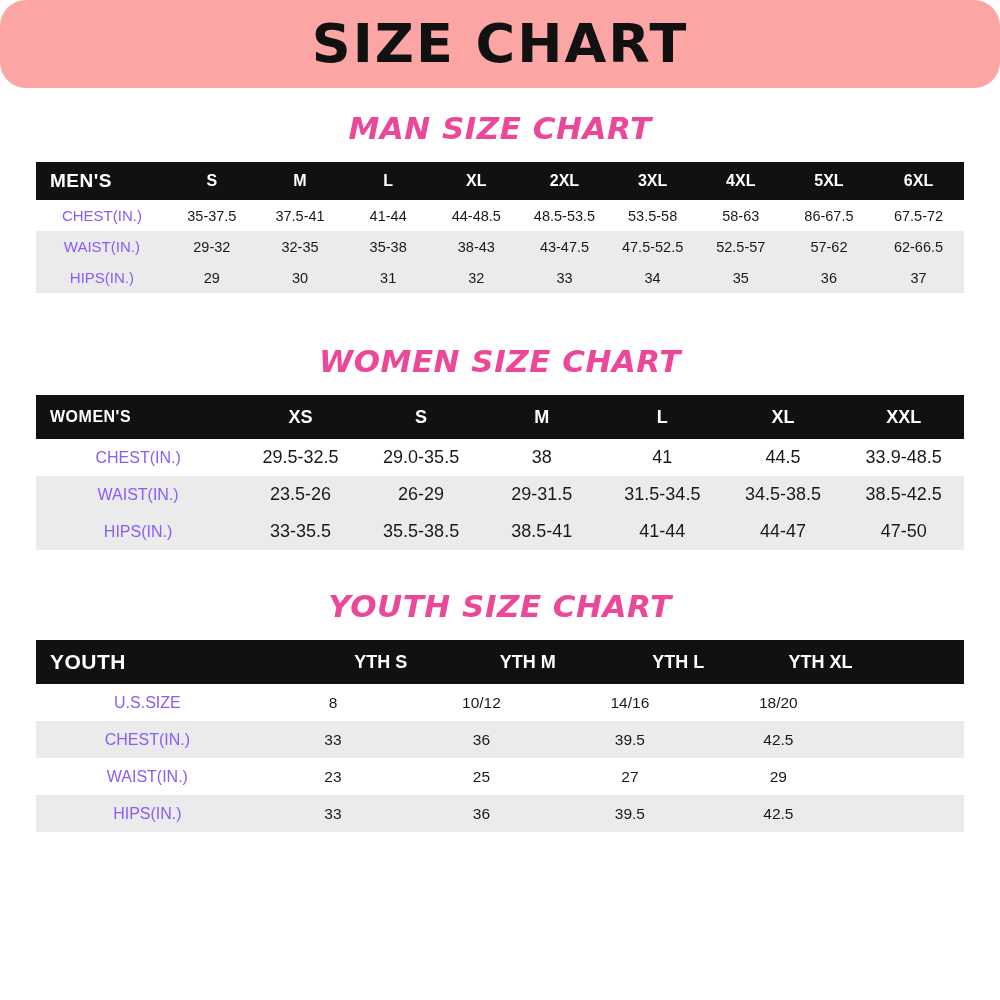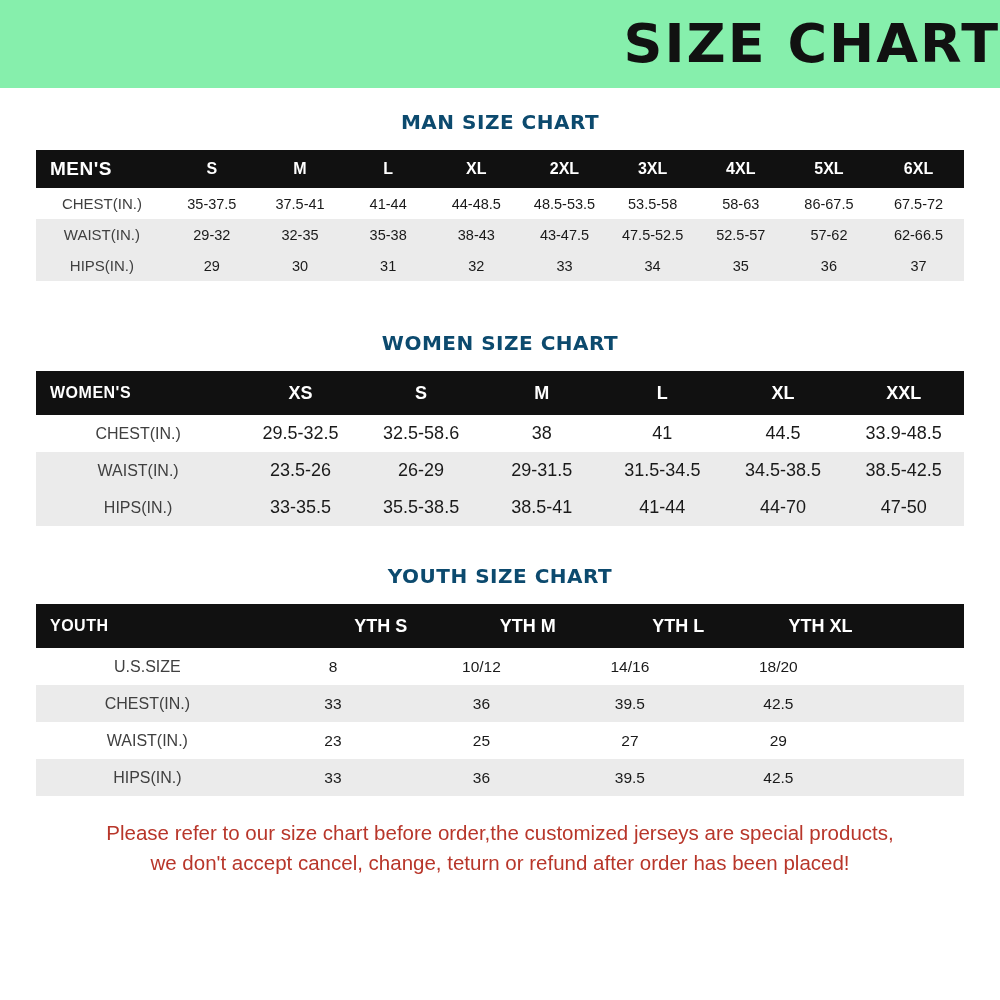--- a/index.html
+++ b/index.html
@@ -16,48 +16,50 @@
   .page {
     width: 1000px;
     height: 1000px;
     position: relative;
     display: flex;
     flex-direction: column;
     background: #ffffff;
   }
   
   .banner {
-    background: #86efac;
+    background: #fca5a5;
     height: 88px;
     display: flex;
     align-items: center;
-    justify-content: flex-end;
+    justify-content: center;
     flex: none;
+    border-radius: 26px;
   }
   .banner-title {
     font-family: "DejaVu Sans", sans-serif;
     font-weight: bold;
     font-size: 54px;
     letter-spacing: 2px;
     color: #111111;
     line-height: 1;
   }
   
   .content {
     flex: 1;
     padding: 0 36px;
     box-sizing: border-box;
   }
   .section-title {
     text-align: center;
     font-family: "DejaVu Sans", sans-serif;
     font-weight: bold;
-    font-size: 20px;
-    color: #0c4a6e;
+    font-size: 31px;
+    color: #ec4899;
     letter-spacing: 0.5px;
+    font-style: italic;
   }
   .t1 { margin-top: 22px; margin-bottom: 16px; }
   .t2 { margin-top: 50px; margin-bottom: 16px; }
   .t3 { margin-top: 38px; margin-bottom: 16px; }
 
   table {
     width: 100%;
     border-collapse: collapse;
     table-layout: fixed;
   }
@@ -85,33 +87,33 @@
   .body-row td {
     height: 31px;
     text-align: center;
     vertical-align: middle;
     font-size: 14.5px;
     color: #1a1a1a;
   }
   .body-row td.lbl {
     text-align: center;
     font-size: 15px;
-    color: #404040;
+    color: #8b5cf6;
   }
   .row-alt td { background: #ebebeb; }
   .row-plain td { background: #ffffff; }
 
   
   .tbl-women .hdr-row td.lbl { font-size: 16px; }
   .tbl-women .hdr-row td.sz { font-size: 18px; }
   .tbl-women .hdr-row td { height: 44px; }
   .tbl-women .body-row td { height: 37px; font-size: 18px; }
   .tbl-women .body-row td.lbl { font-size: 16px; }
 
-  .tbl-youth .hdr-row td.lbl { font-size: 16px; }
+  .tbl-youth .hdr-row td.lbl { font-size: 21px; }
   .tbl-youth .hdr-row td.sz { font-size: 18px; text-align: right; }
   .tbl-youth .hdr-row td { height: 44px; }
   .tbl-youth .body-row td { height: 37px; font-size: 15.5px; }
   .tbl-youth .body-row td.lbl { font-size: 16px; }
 
   
   .note {
     margin-top: 22px;
     padding: 0 14px 6px 14px;
     text-align: center;
@@ -216,42 +218,42 @@
           <td class="sz">XS</td>
           <td class="sz">S</td>
           <td class="sz">M</td>
           <td class="sz">L</td>
           <td class="sz">XL</td>
           <td class="sz">XXL</td>
         </tr>
         <tr class="body-row row-plain">
           <td class="lbl">CHEST(IN.)</td>
           <td>29.5-32.5</td>
-          <td>32.5-58.6</td>
+          <td>29.0-35.5</td>
           <td>38</td>
           <td>41</td>
           <td>44.5</td>
           <td>33.9-48.5</td>
         </tr>
         <tr class="body-row row-alt">
           <td class="lbl">WAIST(IN.)</td>
           <td>23.5-26</td>
           <td>26-29</td>
           <td>29-31.5</td>
           <td>31.5-34.5</td>
           <td>34.5-38.5</td>
           <td>38.5-42.5</td>
         </tr>
         <tr class="body-row row-alt">
           <td class="lbl">HIPS(IN.)</td>
           <td>33-35.5</td>
           <td>35.5-38.5</td>
           <td>38.5-41</td>
           <td>41-44</td>
-          <td>44-70</td>
+          <td>44-47</td>
           <td>47-50</td>
         </tr>
       </tbody>
     </table>
 
     <div class="section-title t3">YOUTH SIZE CHART</div>
     <table class="tbl-youth">
       <colgroup>
         <col style="width:24%">
         <col style="width:16%">
@@ -297,19 +299,15 @@
           <td class="lbl">HIPS(IN.)</td>
           <td>33</td>
           <td>36</td>
           <td>39.5</td>
           <td>42.5</td>
           <td></td>
         </tr>
       </tbody>
     </table>
 
-    <div class="note">
-      <div>Please refer to our size chart before order,the customized jerseys are special products,</div>
-      <div>we don't accept cancel, change, teturn or refund after order has been placed!</div>
-    </div>
 
   </div>
 </div>
 
 </body></html>

